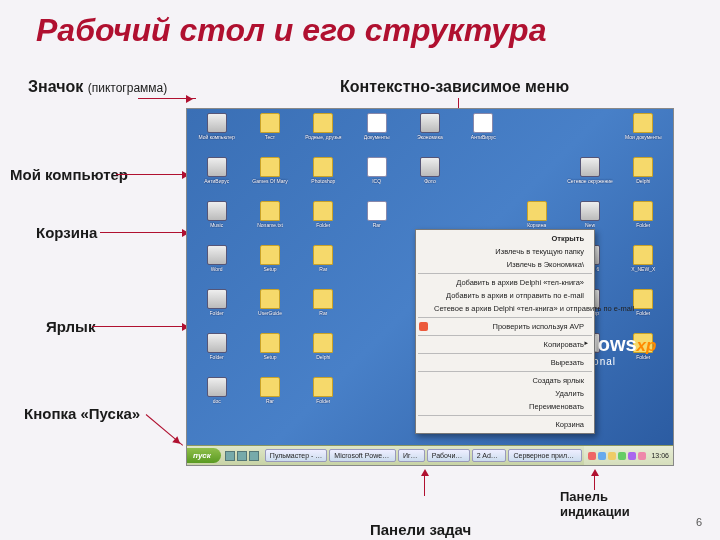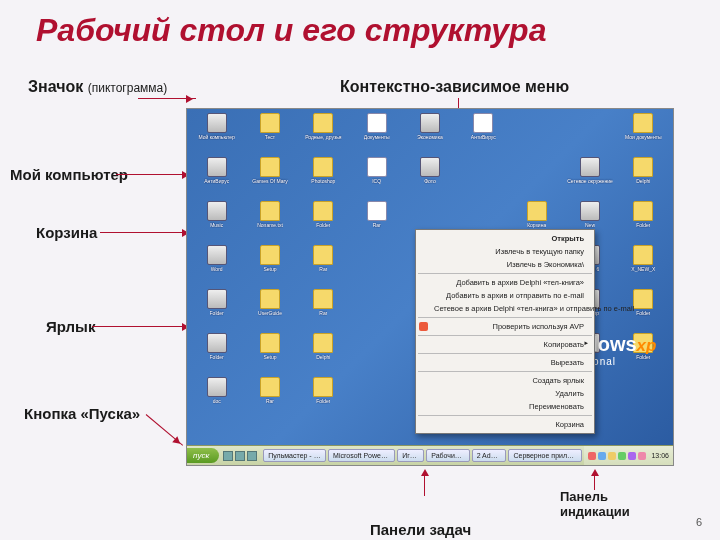--- a/index.html
+++ b/index.html
@@ -133,21 +133,21 @@
 
   .taskbar {
     position: absolute; left:0; right:0; bottom:0; height:20px;
     background: linear-gradient(#dfe6c8,#c8d3a6);
     border-top:1px solid #8a9660;
     display:flex; align-items:center;
     font-size:7px; color:#222;
   }
   .taskbar .start {
     background: linear-gradient(#8fbf4a,#5a9a22);
-    color:#fff; font-weight:normal; font-style:italic;
+    color:#fff; font-weight:bold; font-style:italic;
     padding: 3px 10px 3px 6px; border-radius:0 8px 8px 0;
     font-size:8px;
   }
   .taskbar .ql { display:flex; gap:2px; padding:0 4px; }
   .taskbar .ql i { width:10px; height:10px; background:#7aa; border:1px solid #577; }
   .taskbar .tasks { display:flex; gap:2px; flex:1; overflow:hidden; padding:0 2px;}
   .taskbar .tasks .tb {
     background:linear-gradient(#eef,#cde); border:1px solid #99b;
     padding:2px 4px; border-radius:2px; white-space:nowrap; max-width:74px;
     overflow:hidden; text-overflow:ellipsis;

